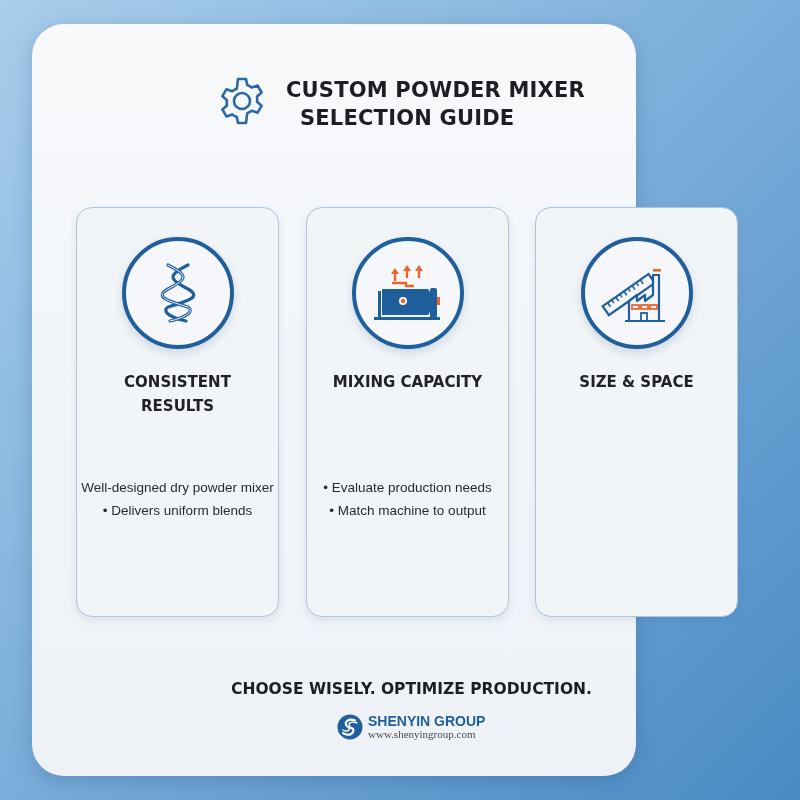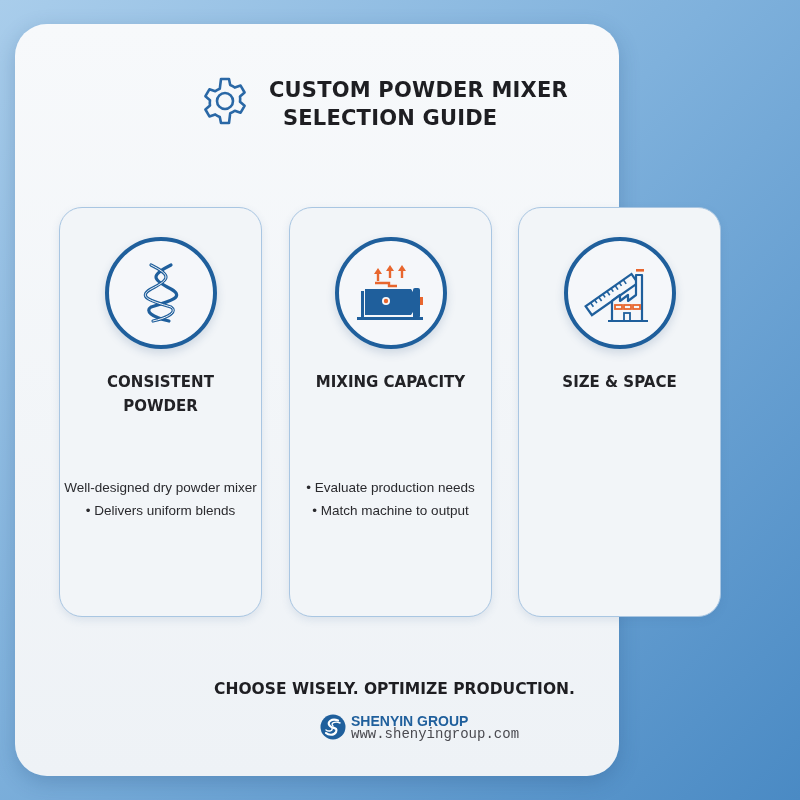--- a/index.html
+++ b/index.html
@@ -4,21 +4,21 @@
   <style>
     * { box-sizing: border-box; margin: 0; padding: 0; }
     html, body { width: 800px; height: 800px; overflow: hidden; }
     body {
       background: linear-gradient(135deg, #a9cdeb 0%, #7fb1dc 45%, #4a8ac4 100%);
       font-family: "DejaVu Sans", "Liberation Sans", sans-serif;
       position: relative;
     }
     .panel {
       position: absolute;
-      left: 15px; top: 24px;
+      left: 32px; top: 24px;
       width: 604px; height: 752px;
       border-radius: 32px;
       background: linear-gradient(180deg, #f7f9fb 0%, #eef2f6 100%);
       box-shadow: 0 6px 20px rgba(30, 70, 120, 0.25);
     }
     .header {
       position: absolute;
       left: 0; top: 0; width: 752px;
     }
     .gear {
@@ -35,21 +35,21 @@
       font-size: 21px;
       line-height: 28px;
       letter-spacing: 0.2px;
     }
     .title .l2 { display: block; padding-left: 14px; }
     .card {
       position: absolute;
       top: 183px;
       width: 203px; height: 410px;
       border: 1.5px solid #a9c6e2;
-      border-radius: 23px;
+      border-radius: 16px;
       background: #f2f5f8;
       box-shadow: 0 3px 8px rgba(60, 100, 150, 0.12);
     }
     .card.c1 { left: 44px; }
     .card.c2 { left: 274px; }
     .card.c3 { left: 503px; }
     .icon-circle {
       position: absolute;
       left: 45px; top: 29px;
       width: 112px; height: 112px;
@@ -97,22 +97,22 @@
     }
     .brand-logo { width: 26px; height: 26px; margin-right: 5px; }
     .brand-name {
       font-family: "Liberation Sans", sans-serif;
       font-weight: bold;
       font-size: 14px;
       color: #1f5f9c;
       line-height: 15px;
     }
     .brand-url {
-      font-family: Liberation Mono, monospace;
-      font-size: 14px;
+      font-family: Liberation Serif, serif;
+      font-size: 11px;
       color: #4a4a50;
       line-height: 11px;
     }
   </style>
 </head>
 <body>
 
 <div class="panel">
 
   <div class="header">
@@ -133,21 +133,21 @@
           <path d="M10 4 C30 14, 30 18, 10 28 C-4 36, 10 40, 30 46 C36 50, 30 56, 12 60"></path>
           <path d="M30 4 C10 14, 10 18, 30 28 C44 36, 30 40, 10 46 C4 50, 10 56, 28 60"></path>
         </g>
         <g fill="none" stroke="#f5f7fa" stroke-width="1" stroke-linecap="round">
           <path d="M10 4 C30 14, 30 18, 10 28 C-4 36, 10 40, 30 46 C36 50, 30 56, 12 60"></path>
         </g>
       </svg>
     </div>
     <div class="card-title">
       <div>CONSISTENT</div>
-      <div>POWDER</div>
+      <div>RESULTS</div>
     </div>
     <div class="card-body">
       <div>Well-designed dry powder mixer</div>
       <div>• Delivers uniform blends</div>
     </div>
   </div>
 
   <div class="card c2">
     <div class="icon-circle">
       <svg width="76" height="64" viewBox="0 0 76 64">

